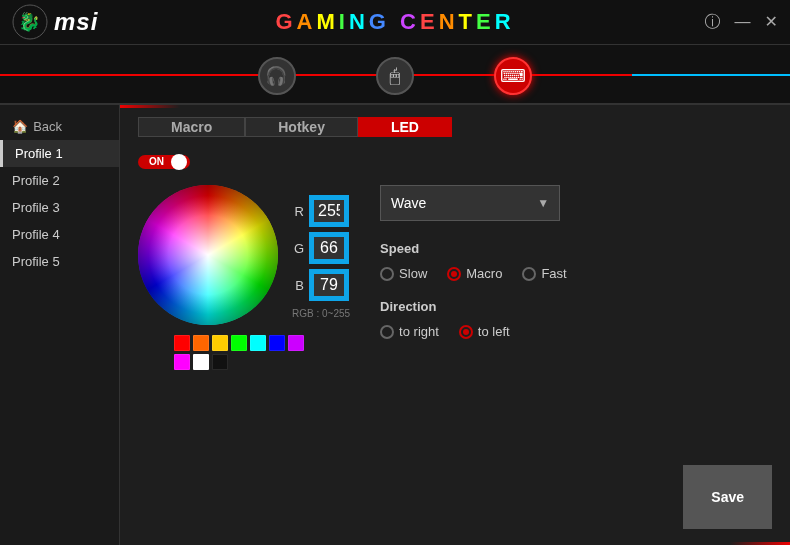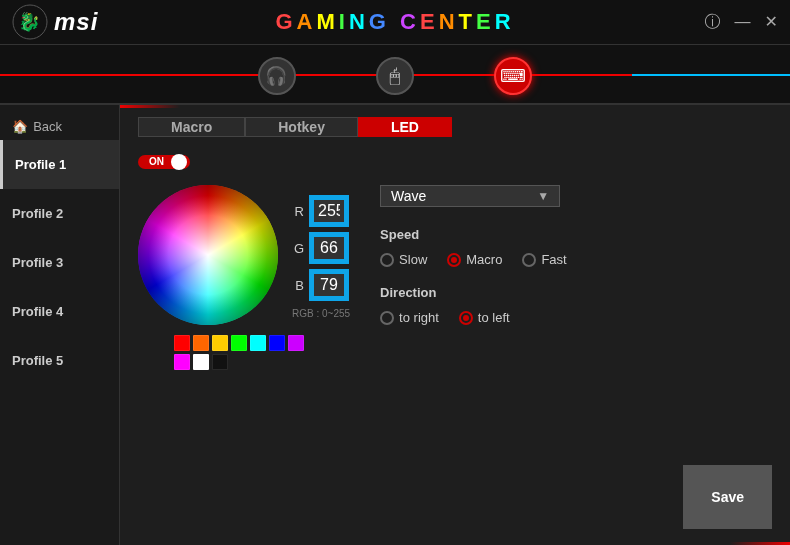--- a/index.html
+++ b/index.html
@@ -127,25 +127,25 @@
     .back-btn {
       display: flex;
       align-items: center;
       gap: 5px;
       padding: 6px 12px;
       color: #aaa;
       font-size: 13px;
       cursor: pointer;
     }
     .sidebar-item {
-      padding: 17px 12px;
+      padding: 6px 12px;
       font-size: 13px;
       color: #ccc;
       cursor: pointer;
-      font-weight: bold;
+      font-weight: normal;
     }
     .sidebar-item.active {
       background: #2d2d2d;
       color: #fff;
       border-left: 3px solid #ccc;
     }
 
     
     .right-panel {
       flex: 1;
@@ -311,21 +311,21 @@
     .settings-section {
       flex: 1;
     }
 
     
     .wave-dropdown {
       width: 180px;
       background: #333;
       border: 1px solid #555;
       color: #fff;
-      padding: 2px 10px;
+      padding: 9px 10px;
       font-size: 14px;
       display: flex;
       align-items: center;
       justify-content: space-between;
       cursor: pointer;
       margin-bottom: 20px;
     }
     .dropdown-arrow {
       color: #aaa;
       font-size: 12px;

